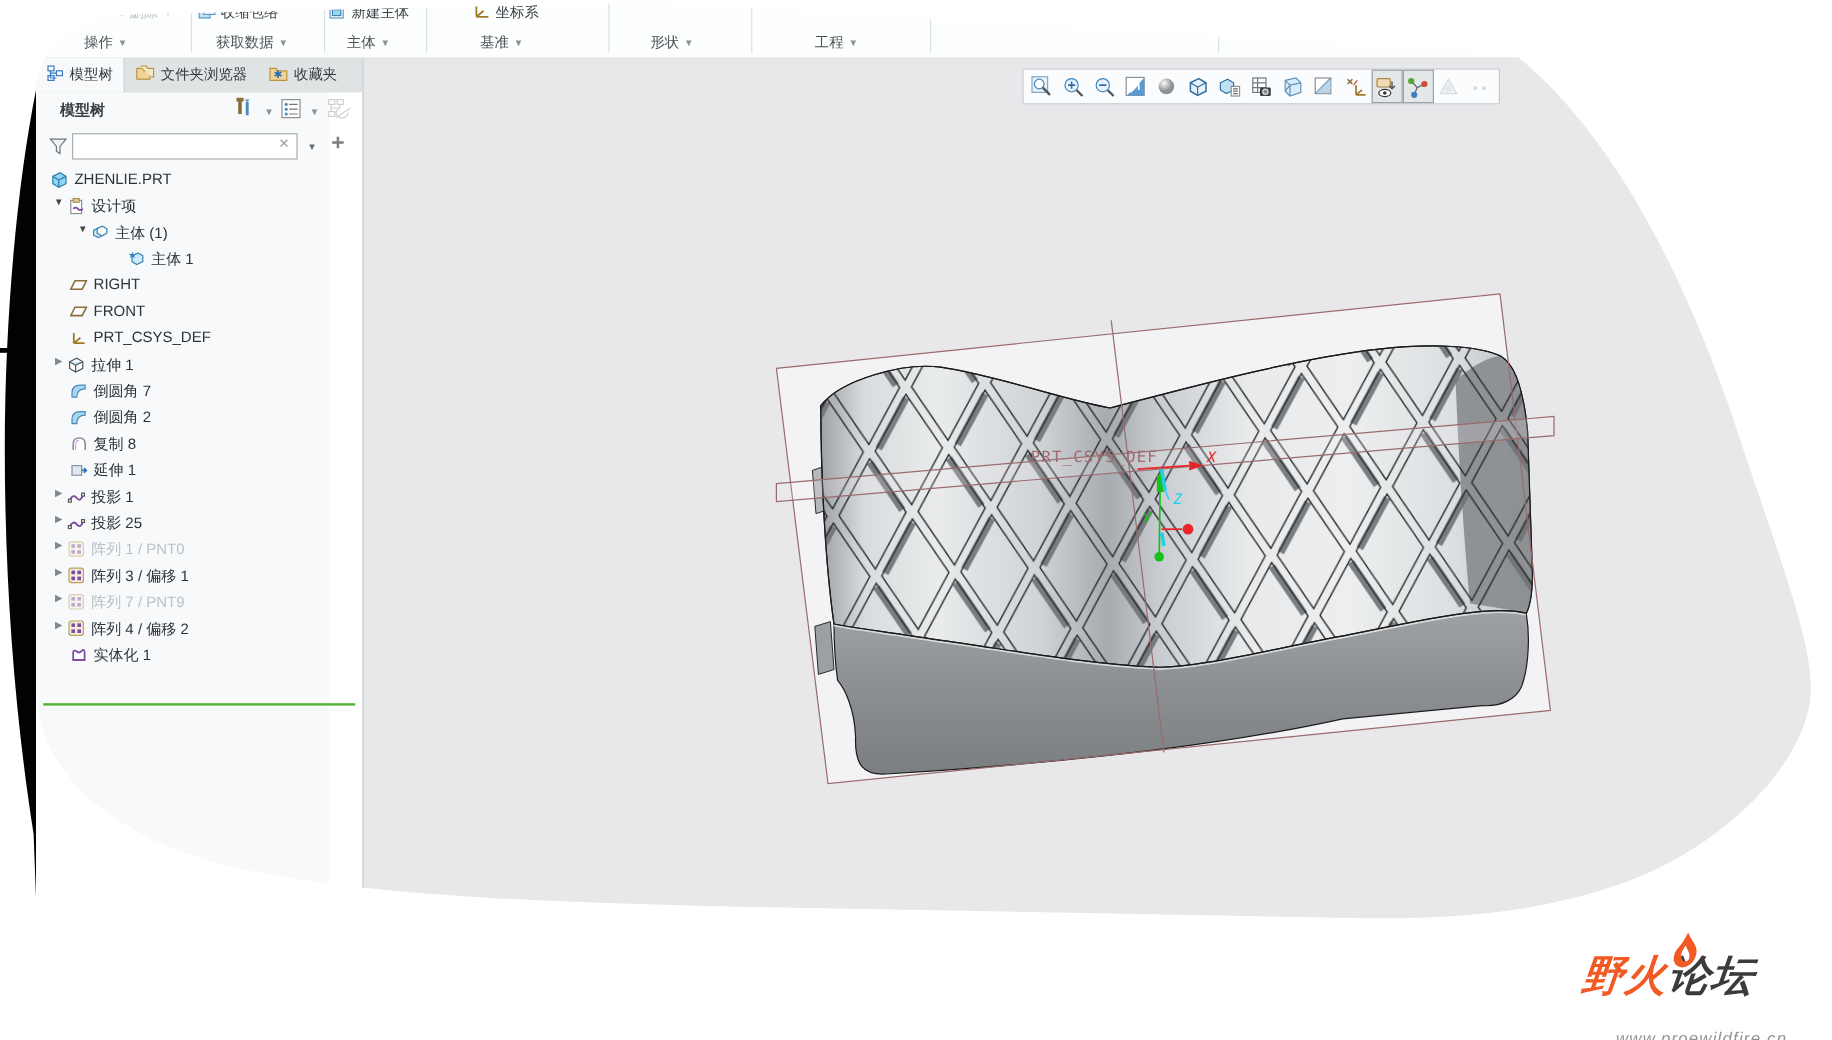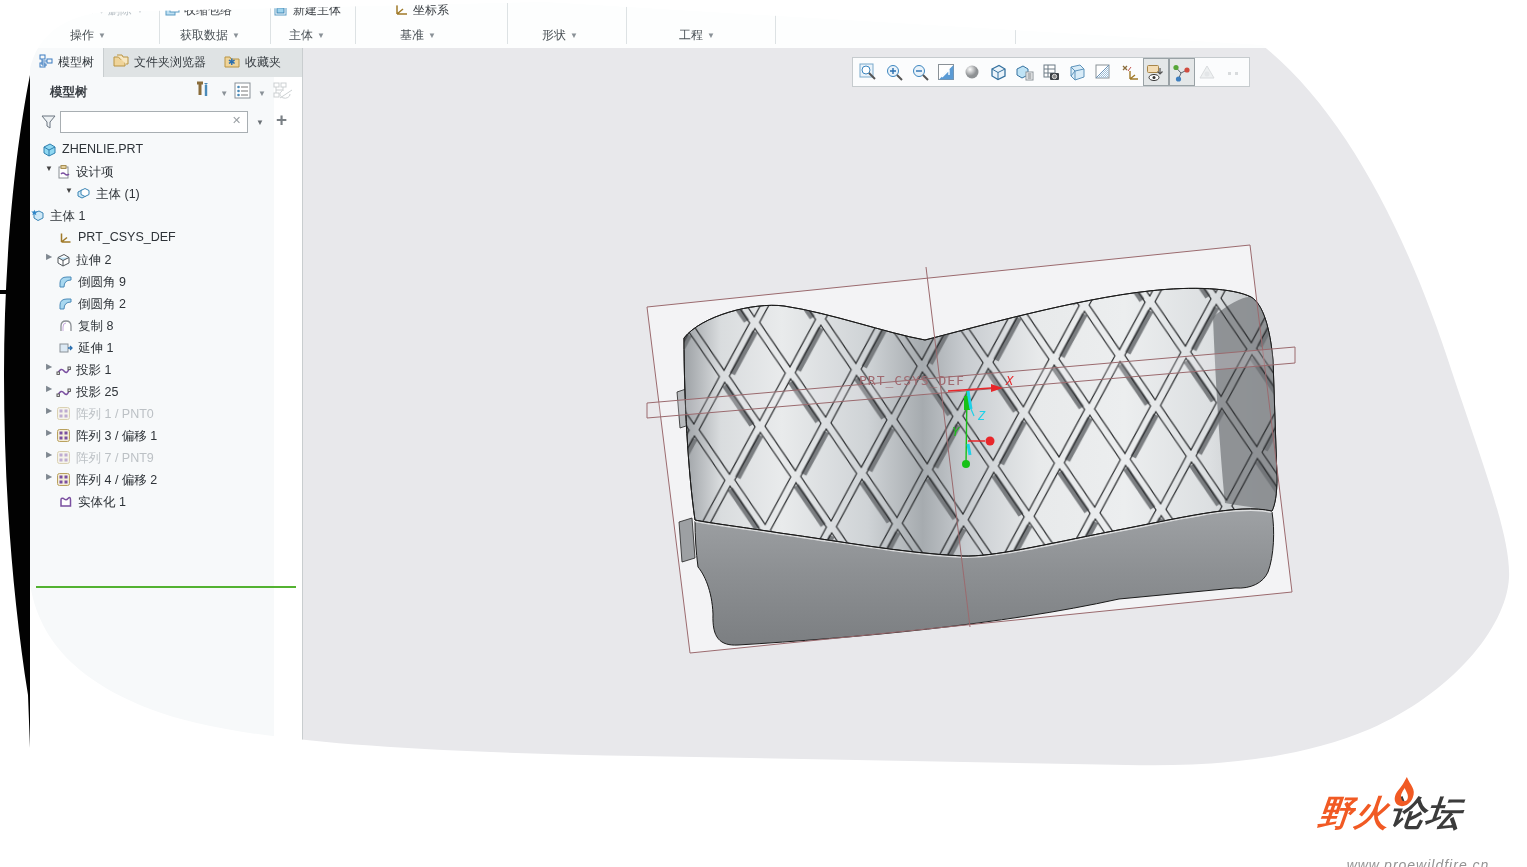--- a/index.html
+++ b/index.html
@@ -291,44 +291,56 @@
           </svg>
           <span class="lbl">设计项</span>
         </div>
       <div class="trow" style="padding-left:32px">
         <span class="arr">▼</span>
         <svg width="15" height="15">
             <use href="#s-body2"></use>
           </svg>
           <span class="lbl">主体 (1)</span>
         </div>
-      <div class="trow" style="">
+      <div class="trow" style="padding-left:76px">
         <svg width="15" height="15">
             <use href="#s-cubestar"></use>
           </svg>
           <span class="lbl">主体 1</span>
+        </div>
+      <div class="trow" style="padding-left:28px">
+        <svg width="15" height="15">
+            <use href="#s-plane"></use>
+          </svg>
+          <span class="lbl">RIGHT</span>
+        </div>
+      <div class="trow" style="padding-left:28px">
+        <svg width="15" height="15">
+            <use href="#s-plane"></use>
+          </svg>
+          <span class="lbl">FRONT</span>
         </div>
       <div class="trow" style="padding-left:28px">
         <svg width="15" height="15">
             <use href="#s-csys"></use>
           </svg>
           <span class="lbl">PRT_CSYS_DEF</span>
         </div>
       <div class="trow" style="padding-left:12px">
         <span class="arr closed">▶</span>
         <svg width="15" height="15">
             <use href="#s-extrude"></use>
           </svg>
-          <span class="lbl">拉伸 2</span>
+          <span class="lbl">拉伸 1</span>
         </div>
       <div class="trow" style="padding-left:28px">
         <svg width="15" height="15">
             <use href="#s-round"></use>
           </svg>
-          <span class="lbl">倒圆角 9</span>
+          <span class="lbl">倒圆角 7</span>
         </div>
       <div class="trow" style="padding-left:28px">
         <svg width="15" height="15">
             <use href="#s-round"></use>
           </svg>
           <span class="lbl">倒圆角 2</span>
         </div>
       <div class="trow" style="padding-left:28px">
         <svg width="15" height="15">
             <use href="#s-copy"></use>

